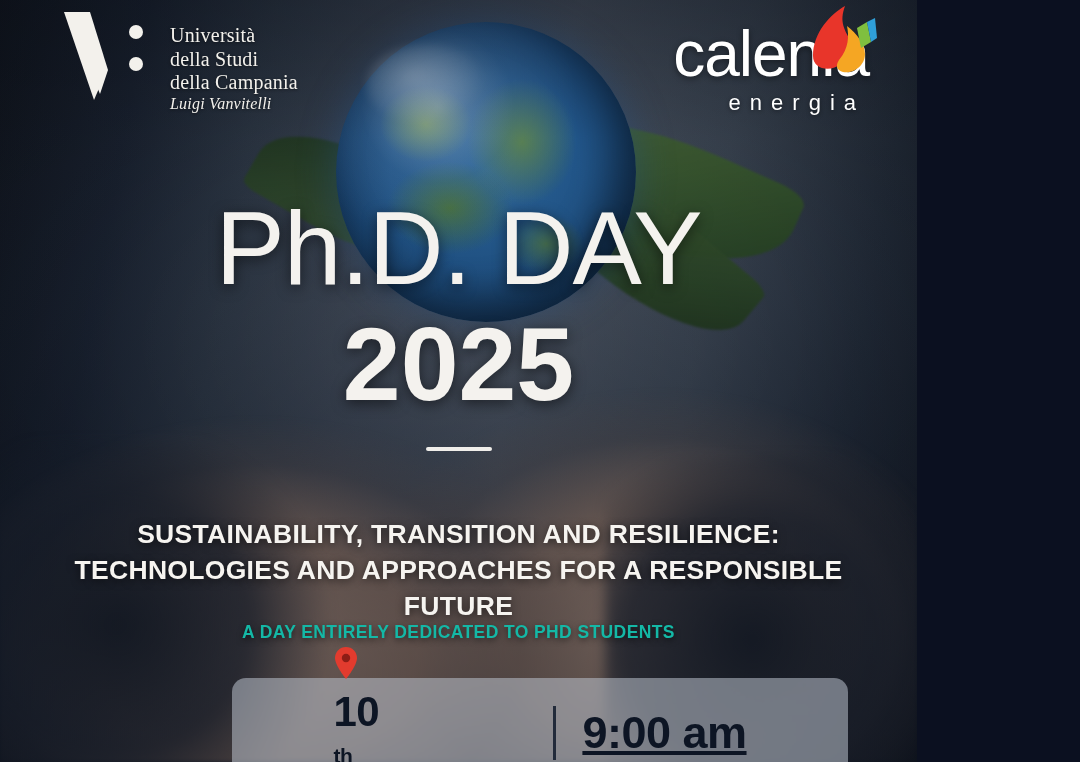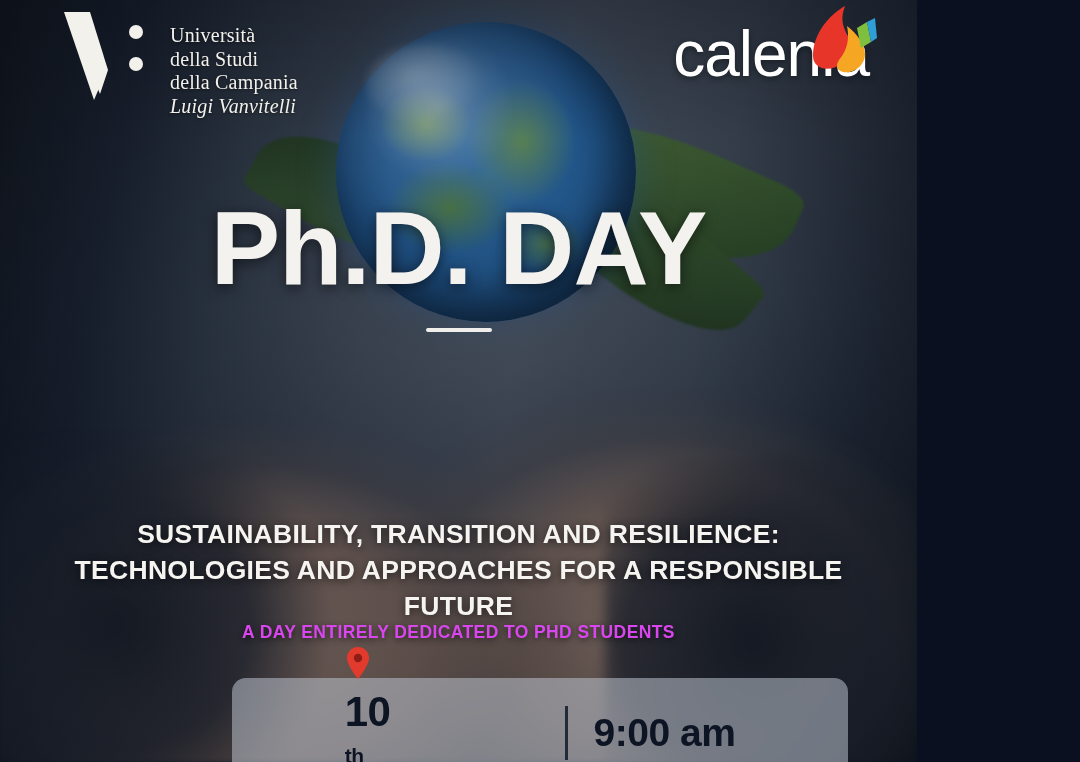--- a/index.html
+++ b/index.html
@@ -129,21 +129,21 @@
   .uni-lines {
     font-family: "Liberation Serif", serif;
     font-size: 20px;
     line-height: 1.18;
     letter-spacing: 0.2px;
     padding-top: 16px;
     text-shadow: 0 1px 3px rgba(0,0,0,0.5);
   }
   .uni-lines .it {
     font-style: italic;
-    font-size: 20px;
+    font-size: 16px;
   }
 
   .calenia {
     position: absolute;
     right: 48px;
     top: 22px;
     display: flex;
     align-items: flex-start;
   }
   .calenia-text {
@@ -176,21 +176,21 @@
   .title-block {
     position: absolute;
     left: 0;
     right: 0;
     top: 196px;
     text-align: center;
     color: #f4f2ee;
   }
   .title-main {
     font-size: 104px;
-    font-weight: 700;
+    font-weight: 400;
     letter-spacing: -1px;
     line-height: 1.0;
     text-shadow: 0 3px 14px rgba(0,0,0,0.55);
   }
   .title-year {
     font-size: 104px;
     font-weight: 700;
     line-height: 1.05;
     margin-top: 10px;
     text-shadow: 0 3px 14px rgba(0,0,0,0.55);
@@ -213,21 +213,21 @@
     font-weight: 700;
     line-height: 1.36;
     letter-spacing: 0.3px;
     text-shadow: 0 2px 8px rgba(0,0,0,0.6);
   }
   .tagline {
     position: absolute;
     left: 0; right: 0;
     top: 622px;
     text-align: center;
-    color: #d946ef;
+    color: #14b8a6;
     font-size: 17.5px;
     font-weight: 700;
     letter-spacing: 0.4px;
     text-shadow: 0 2px 6px rgba(0,0,0,0.6);
   }
 
   
   .info-bar {
     position: absolute;
     left: 232px;
@@ -263,23 +263,24 @@
     flex: none;
     margin-bottom: 4px;
   }
   .divider {
     width: 3px;
     height: 54px;
     background: #111a2b;
     opacity: 0.85;
   }
   .info-time {
-    font-size: 39px;
+    font-size: 45px;
     font-weight: 700;
     letter-spacing: -0.5px;
+    text-decoration: underline;
   }
 </style>
 </head>
 <body>
 
 <div class="poster">
 
   <div class="bg"></div>
   <div class="leaf leaf-left"></div>
   <div class="leaf leaf-right"></div>
@@ -305,33 +306,35 @@
       <div>Università</div>
       <div>della Studi</div>
       <div>della Campania</div>
       <div class="it">Luigi Vanvitelli</div>
     </div>
   </div>
 
   <div class="calenia">
     <div class="calenia-text">
       <div class="calenia-word">calenia</div>
+      <div class="calenia-sub">energia</div>
     </div>
     <div class="calenia-mark">
       <svg width="72" height="74" viewBox="0 0 72 74" aria-hidden="true">
         <path d="M8 52 C8 28 26 10 40 2 C34 18 40 26 44 34 C48 42 46 52 36 60 C26 68 8 66 8 52 Z" fill="#e8352a"></path>
         <path d="M34 56 C44 44 44 32 42 22 C52 30 60 40 60 50 C60 62 48 70 38 68 C32 66 30 62 34 56 Z" fill="#f5a623"></path>
         <path d="M52 24 L62 18 L66 38 L56 44 Z" fill="#7fbf3f"></path>
         <path d="M62 18 L70 14 L72 34 L66 38 Z" fill="#2f9fd8"></path>
       </svg>
     </div>
   </div>
 
   <div class="title-block">
     <div class="title-main">Ph.D. DAY</div>
+    <div class="title-year">2025</div>
     <div class="rule"></div>
   </div>
 
   <div class="subtitle">SUSTAINABILITY, TRANSITION AND RESILIENCE: TECHNOLOGIES AND APPROACHES FOR A RESPONSIBLE FUTURE</div>
   <div class="tagline">A DAY ENTIRELY DEDICATED TO PHD STUDENTS</div>
 
   <div class="info-bar">
     <div class="info-date">
       <span class="pin-icon">
         <svg width="26" height="34" viewBox="0 0 26 34" aria-hidden="true">

